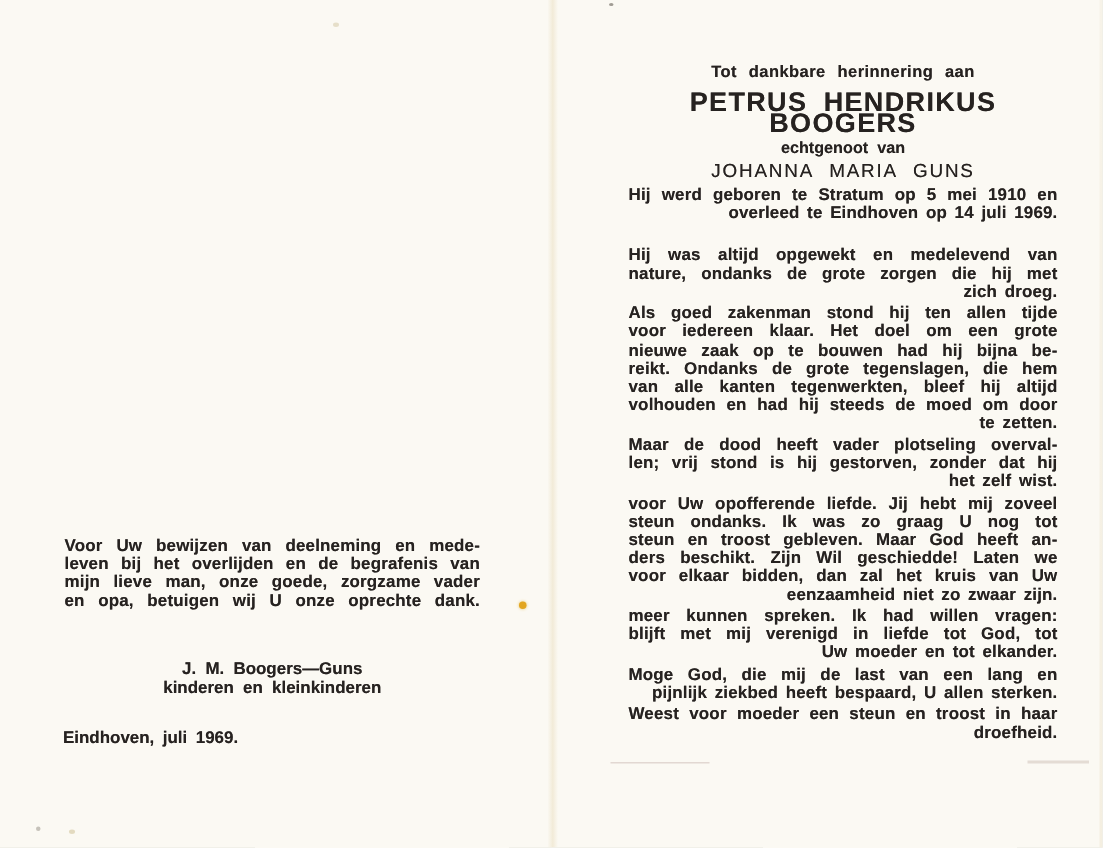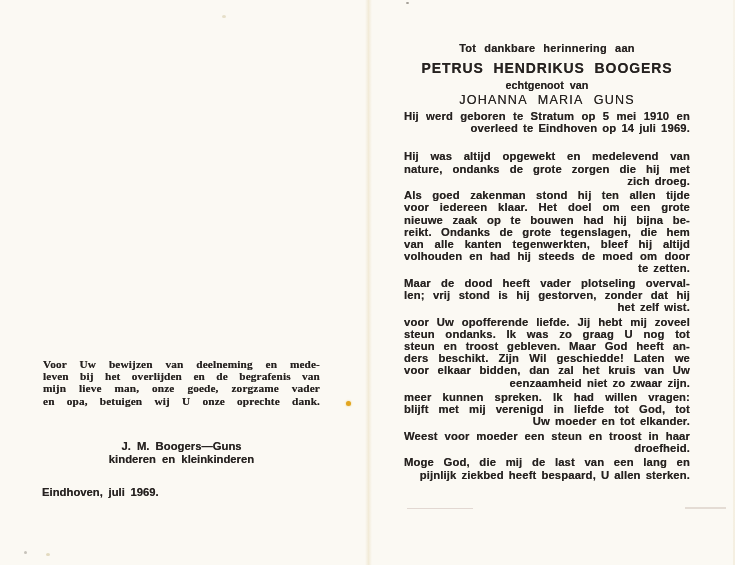--- a/index.html
+++ b/index.html
@@ -14,35 +14,35 @@
   .tline {
     font-size:11.3px; line-height:12.2px; font-weight:700;
     letter-spacing:0.12px; word-spacing:1.8px;
     text-align:right; white-space:normal;
     text-shadow:0 0 0.35px rgba(38,34,32,0.65);
   }
   .tline.just { text-align:justify; text-align-last:justify; -moz-text-align-last:justify; }
 
   .page { position:absolute; top:0; height:565px; }
   .page.left  { left:0; width:367px; }
-  .page.right { left:0; width:705px; }
+  .page.right { left:15px; width:705px; }
 
   
-  .thanks   { position:absolute; left:43px;  top:358px; width:277px;font-family:Liberation Serif, serif; }
+  .thanks   { position:absolute; left:43px;  top:358px; width:277px; }
   .sig      { position:absolute; left:43px;  top:440px; width:277px; text-align:center;
               font-size:11.3px; line-height:12.6px; font-weight:700; word-spacing:3px;
               text-shadow:0 0 0.35px rgba(38,34,32,0.65); }
   .dateline { position:absolute; left:42px;  top:486px; font-size:11.3px; font-weight:700;
               word-spacing:2.5px; text-shadow:0 0 0.35px rgba(38,34,32,0.65); }
 
   
   .rcol { position:absolute; left:404px; top:0; width:286px; }
   .ded   { margin-top:42px; text-align:center; font-size:11px;  line-height:13px; font-weight:700;
            word-spacing:4.5px; letter-spacing:0.3px; text-shadow:0 0 0.35px rgba(38,34,32,0.65); }
-  .dname { margin-top:6px;  text-align:center; font-size:14px; line-height:14px; font-weight:700;
+  .dname { margin-top:6px;  text-align:center; font-size:18px; line-height:14px; font-weight:700;
            word-spacing:5px; letter-spacing:0.9px; text-shadow:0 0 0.4px rgba(38,34,32,0.7); }
   .rel   { margin-top:4px;  text-align:center; font-size:10.8px; line-height:12px; font-weight:700;
            word-spacing:3px; text-shadow:0 0 0.35px rgba(38,34,32,0.65); }
   .sname { margin-top:2px;  text-align:center; font-size:12.6px; line-height:14px; font-weight:400;
            word-spacing:6px; letter-spacing:1.2px; text-shadow:0 0 0.4px rgba(38,34,32,0.7); }
   .vitals   { margin-top:3px; }
   .bodytext { margin-top:16px; }
   .bodytext .para { margin-bottom:2.2px; }
 
   
@@ -121,26 +121,26 @@
             <div class="tline just">ders beschikt. Zijn Wil geschiedde! Laten we</div>
             <div class="tline just">voor elkaar bidden, dan zal het kruis van Uw</div>
             <div class="tline">eenzaamheid niet zo zwaar zijn.</div>
           </div>
         <div class="para">
             <div class="tline just">meer kunnen spreken. Ik had willen vragen:</div>
             <div class="tline just">blijft met mij verenigd in liefde tot God, tot</div>
             <div class="tline">Uw moeder en tot elkander.</div>
           </div>
         <div class="para">
+            <div class="tline just">Moge God, die mij de last van een lang en</div>
+            <div class="tline">pijnlijk ziekbed heeft bespaard, U allen sterken.</div>
+          </div>
+        <div class="para">
             <div class="tline just">Weest voor moeder een steun en troost in haar</div>
             <div class="tline">droefheid.</div>
-          </div>
-        <div class="para">
-            <div class="tline just">Moge God, die mij de last van een lang en</div>
-            <div class="tline">pijnlijk ziekbed heeft bespaard, U allen sterken.</div>
           </div>
       </div>
     </div>
   </section>
 
   <div class="speck dot-gold"></div>
   <div class="speck speck-top"></div>
   <div class="speck speck-bl1"></div>
   <div class="speck speck-bl2"></div>
   <div class="speck speck-tl"></div>

